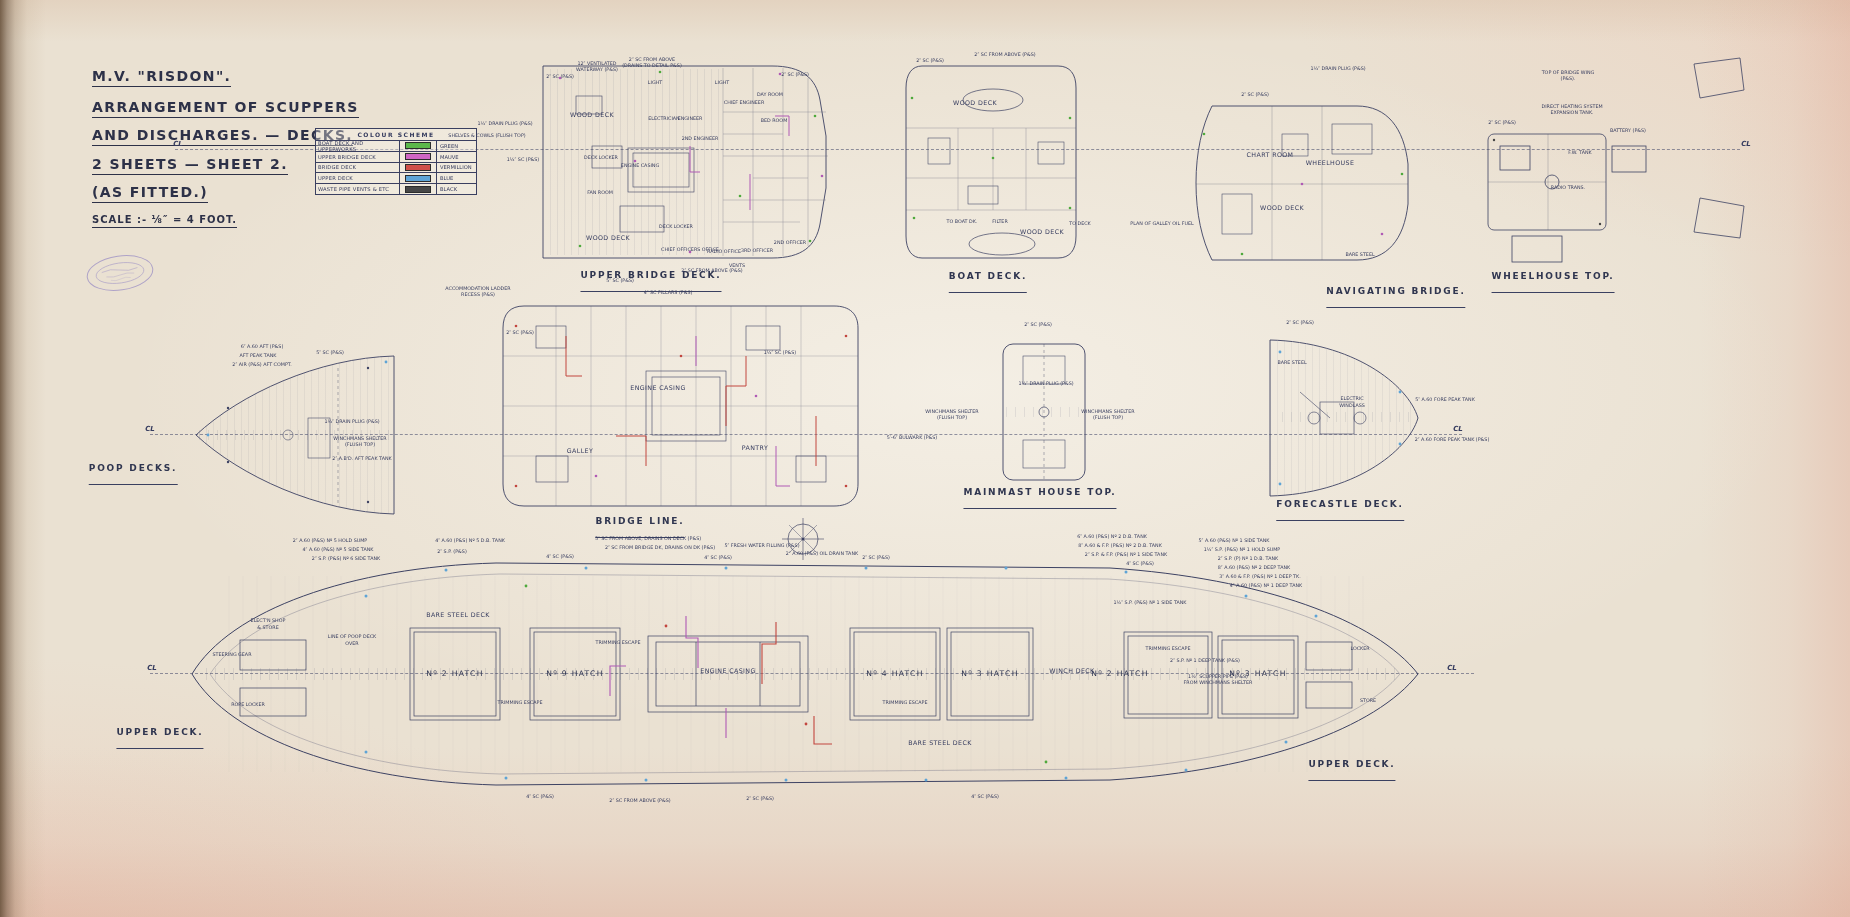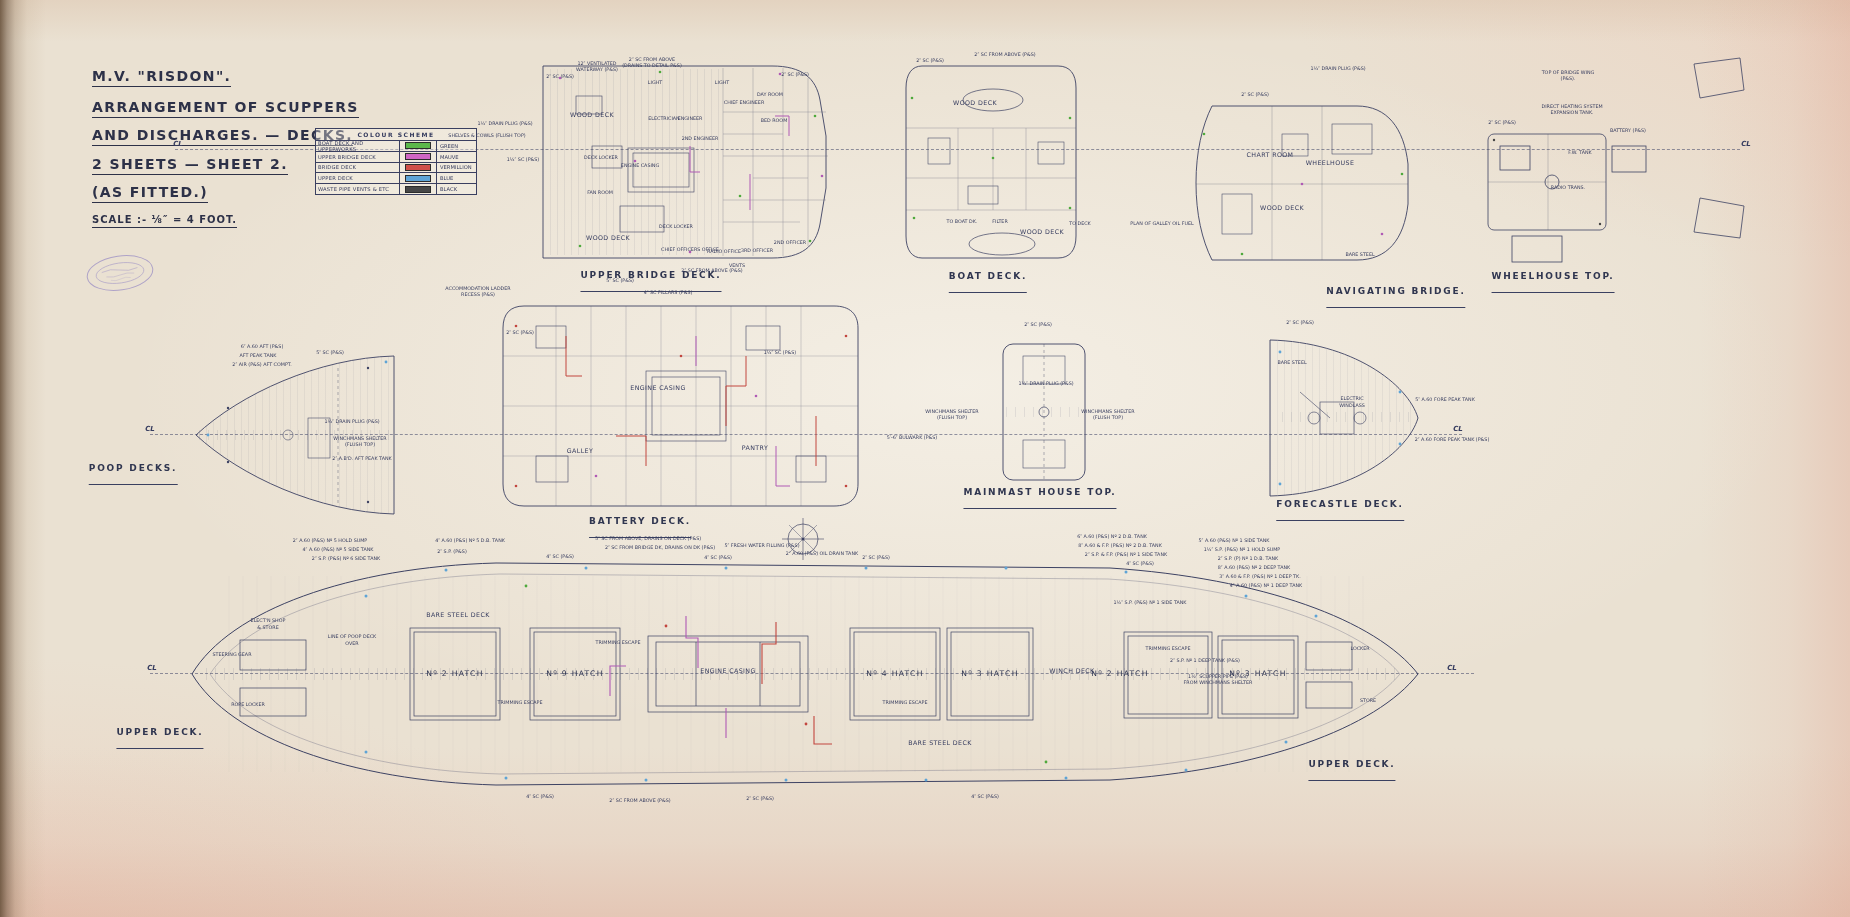--- a/index.html
+++ b/index.html
@@ -378,21 +378,21 @@
         <circle cx="880" cy="206" r="1.4"></circle>
       </g>
   </svg>
 
   <div>
       <div class="lbl cap" style="left: 651px; top: 271px;">UPPER BRIDGE DECK.</div>
       <div class="lbl cap" style="left: 988px; top: 272px;">BOAT DECK.</div>
       <div class="lbl cap" style="left: 1365px; top: 287px; margin-left: 31px;">NAVIGATING BRIDGE.</div>
       <div class="lbl cap" style="left: 1553px; top: 272px;">WHEELHOUSE TOP.</div>
       <div class="lbl cap" style="left: 133px; top: 464px;">POOP DECKS.</div>
-      <div class="lbl cap" style="left: 640px; top: 517px;">BATTERY DECK.</div>
+      <div class="lbl cap" style="left: 640px; top: 517px;">BRIDGE LINE.</div>
       <div class="lbl cap" style="left: 1040px; top: 488px;">MAINMAST HOUSE TOP.</div>
       <div class="lbl cap" style="left: 1340px; top: 500px;">FORECASTLE DECK.</div>
       <div class="lbl cap" style="left: 160px; top: 728px;">UPPER DECK.</div>
       <div class="lbl cap" style="left: 1352px; top: 760px;">UPPER DECK.</div>
       <div class="lbl room" style="left: 592px; top: 112px;">WOOD DECK</div>
       <div class="lbl room" style="left: 608px; top: 235px;">WOOD DECK</div>
       <div class="lbl tiny" style="left: 601px; top: 155px;">DECK LOCKER</div>
       <div class="lbl tiny" style="left: 640px; top: 163px;">ENGINE CASING</div>
       <div class="lbl tiny" style="left: 600px; top: 190px;">FAN ROOM</div>
       <div class="lbl tiny" style="left: 664px; top: 116px;">ELECTRICIAN</div>

